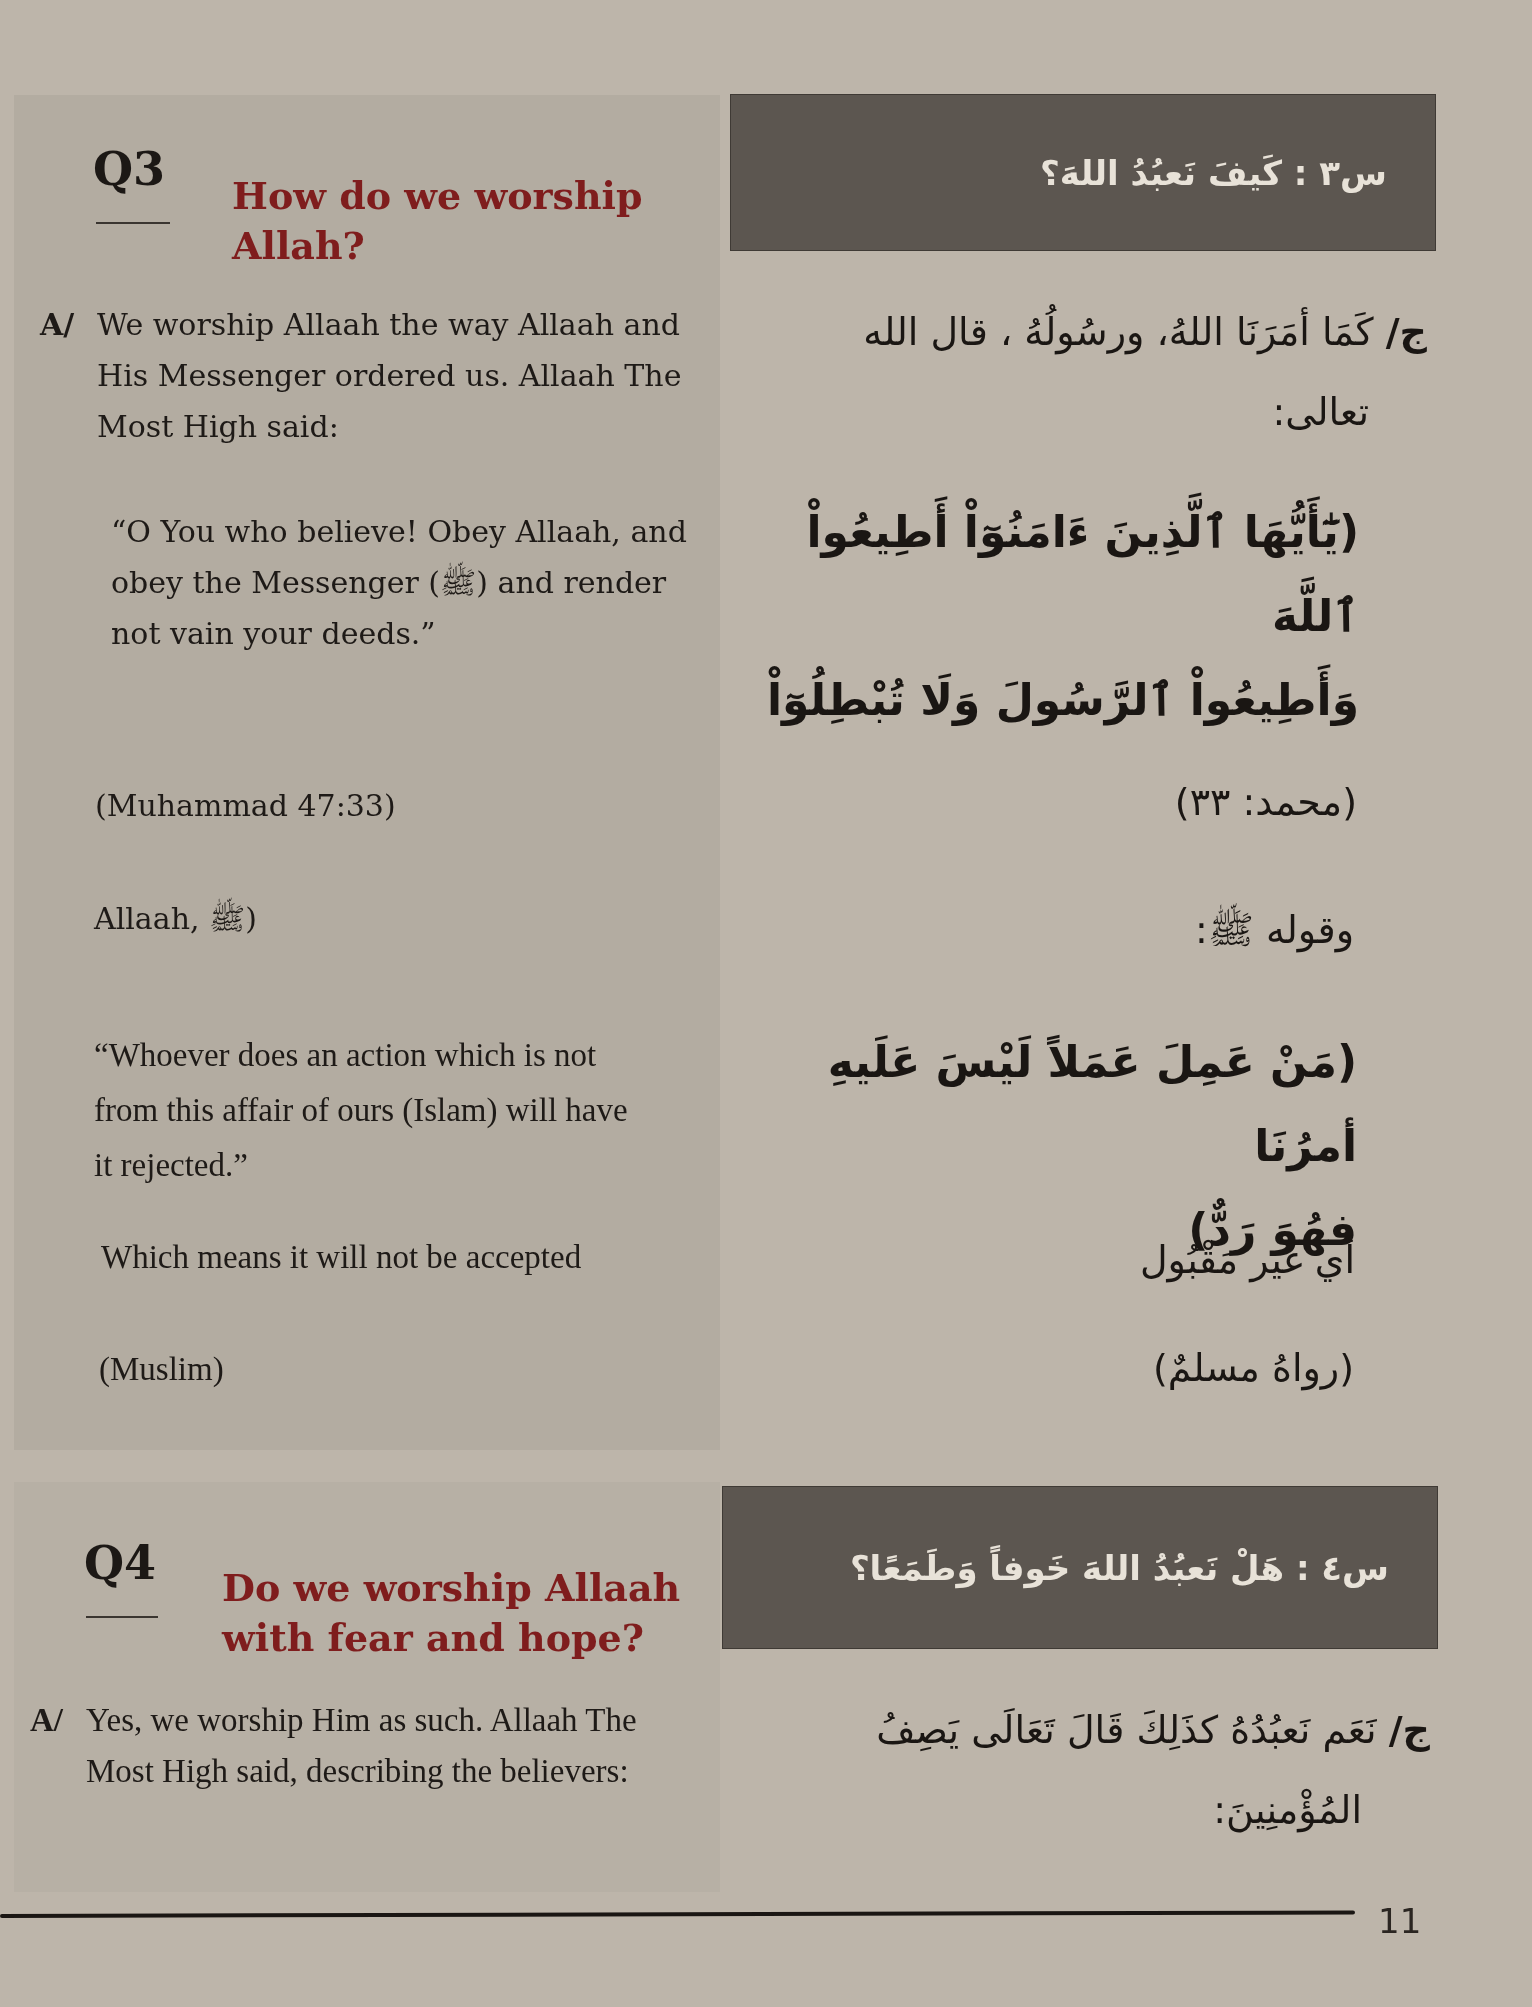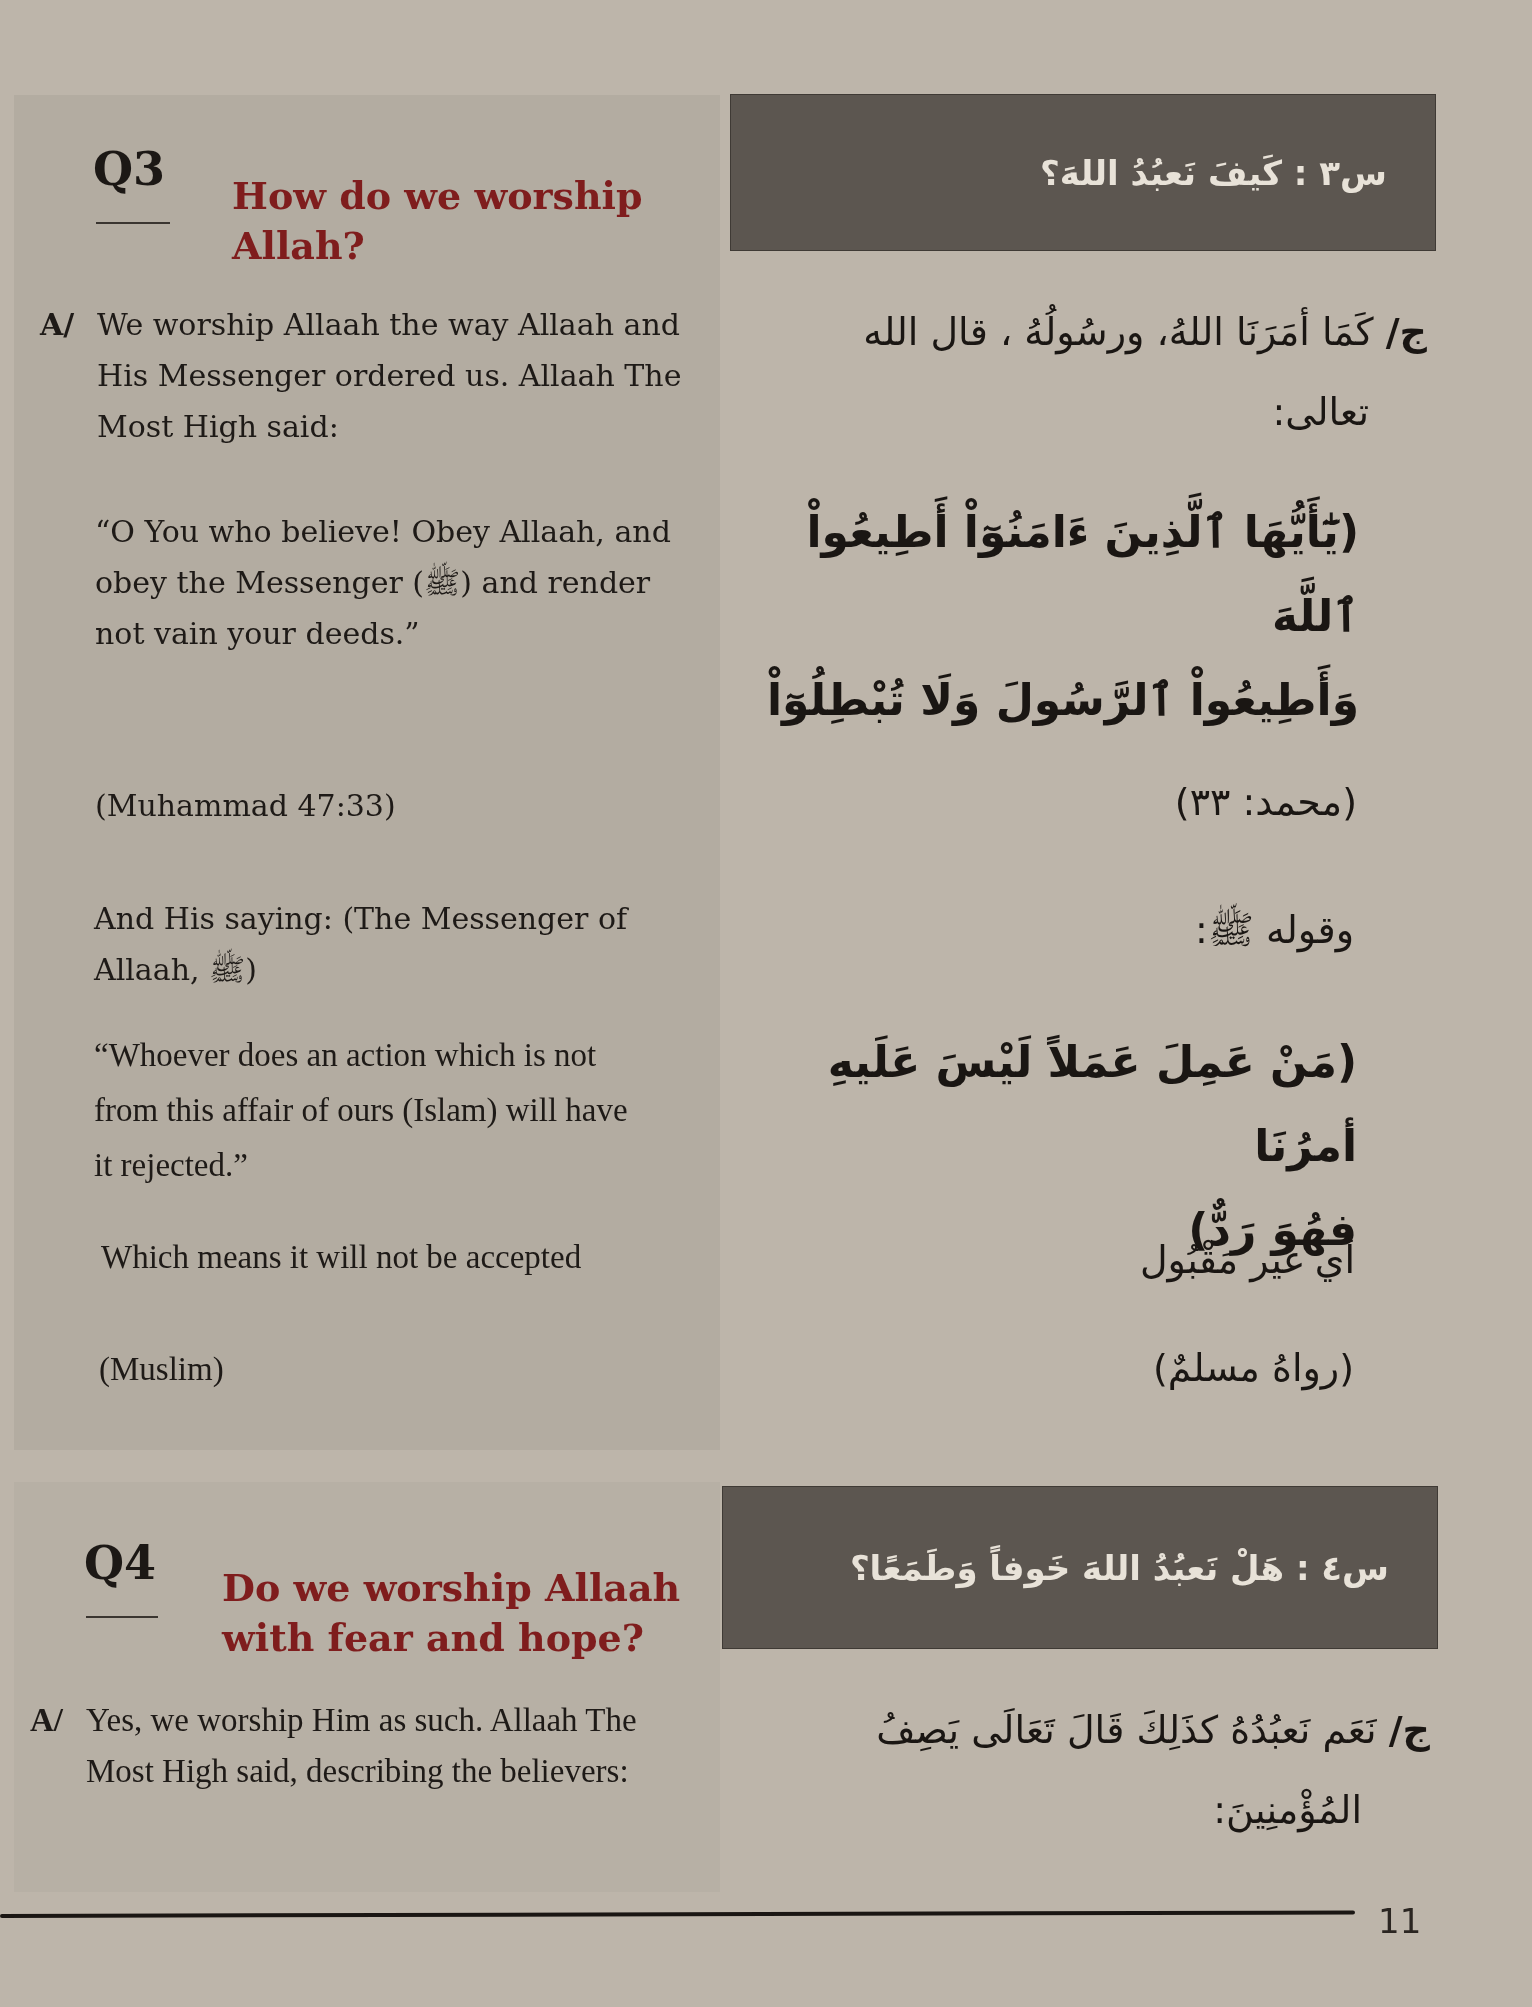--- a/index.html
+++ b/index.html
@@ -79,30 +79,29 @@
 
 <div class="en" style="left:40px; top:299px;">
   <span class="a-label">A/</span>
 </div>
 <div class="en" style="left:97px; top:299px; width:600px;">
   <div>We worship Allaah the way Allaah and</div>
   <div>His Messenger ordered us. Allaah The</div>
   <div>Most High said:</div>
 </div>
 
-<div class="en" style="left:95px; top:506px; width:610px;">
+<div class="en" style="left:111px; top:506px; width:610px;">
   <div>“O You who believe! Obey Allaah, and</div>
   <div>obey the Messenger (ﷺ) and render</div>
   <div>not vain your deeds.”</div>
 </div>
 
 <div class="en" style="left:95px; top:780px;">(Muhammad 47:33)</div>
 
 <div class="en" style="left:94px; top:893px; width:610px;">
-  <div>And His saying: (The Messenger of</div>
   <div>Allaah, ﷺ)</div>
 </div>
 
 <div class="en en-cond" style="left:94px; top:1028px; width:610px; line-height:55px;">
   <div>“Whoever does an action which is not</div>
   <div>from this affair of ours (Islam) will have</div>
   <div>it rejected.”</div>
 </div>
 
 <div class="en en-cond" style="left:101px; top:1232px;">Which means it will not be accepted</div>

